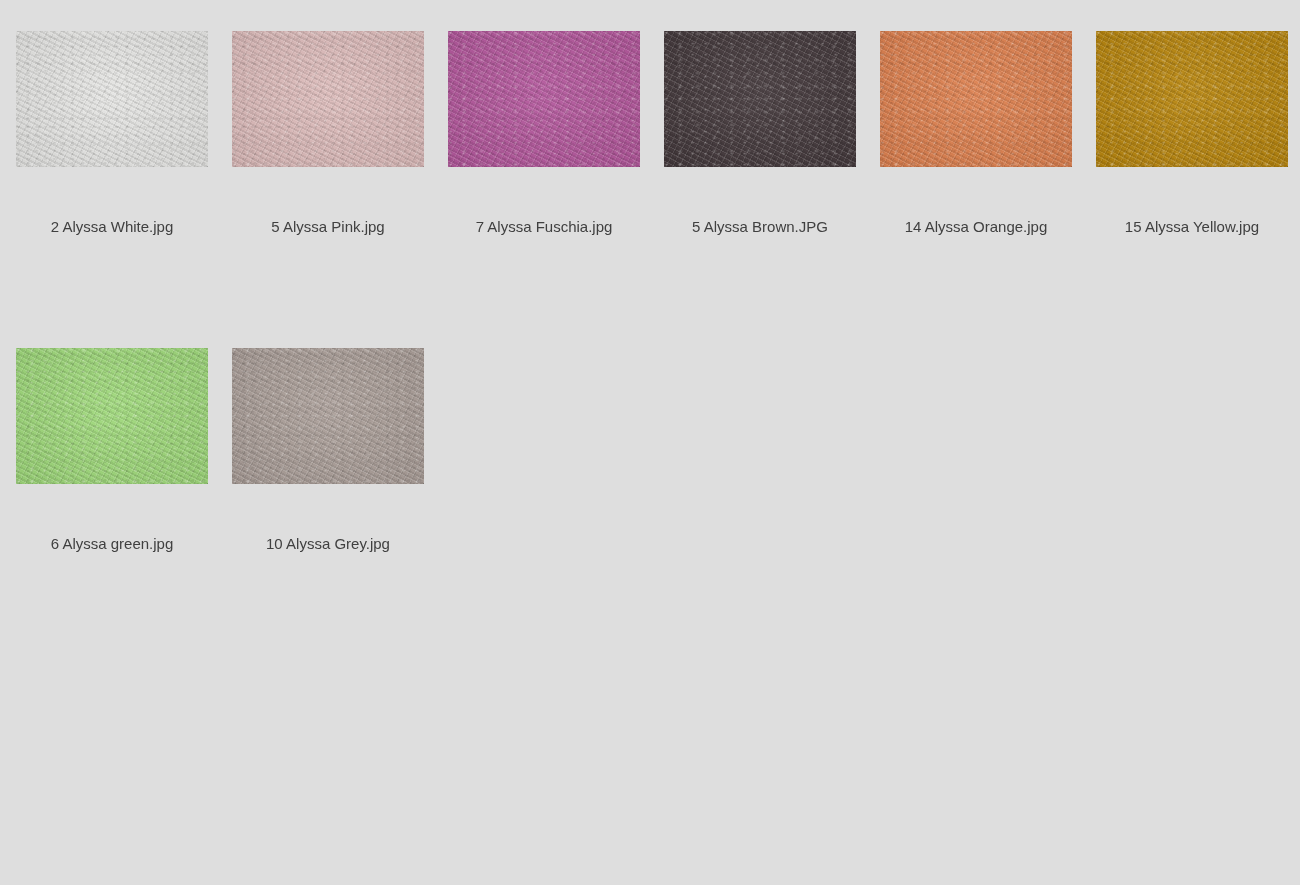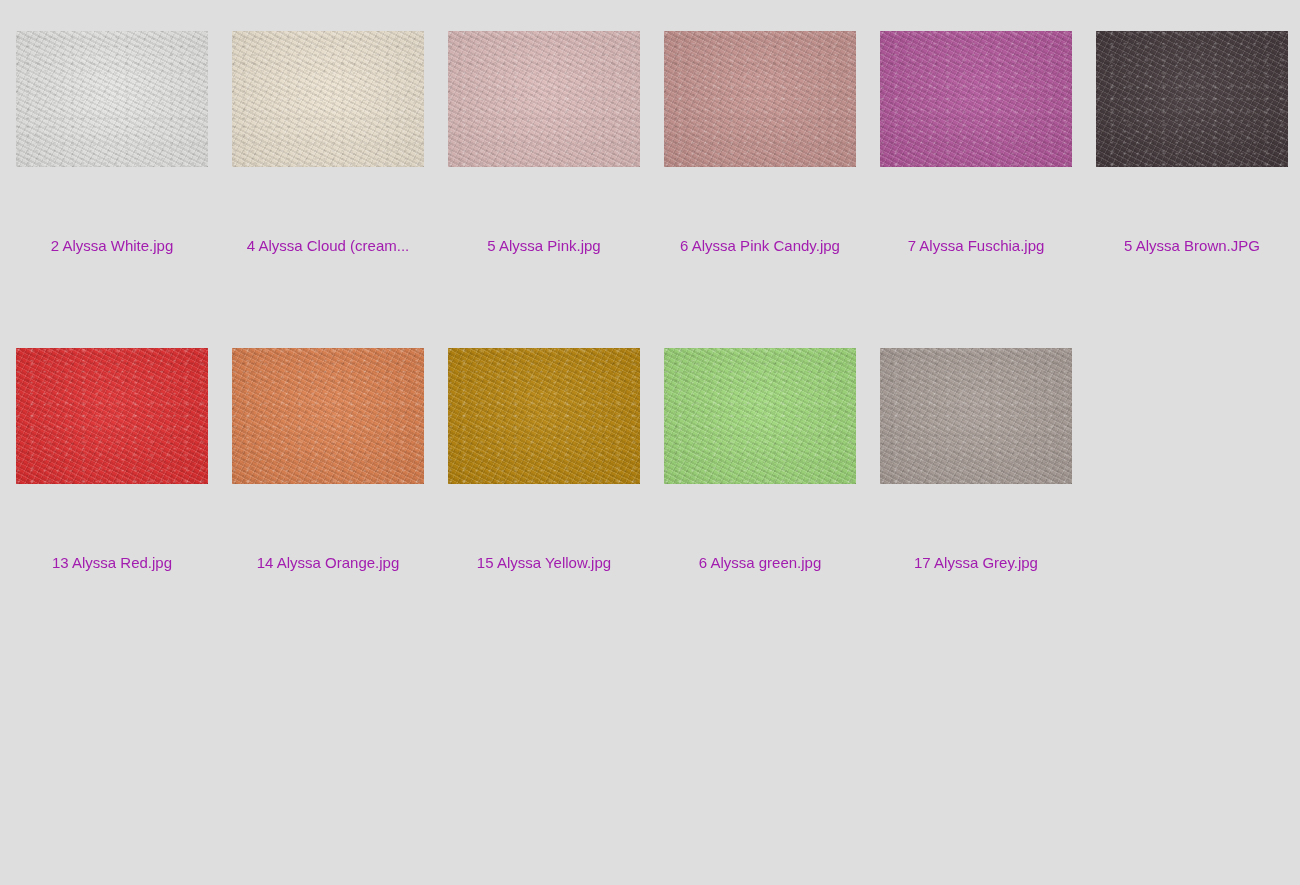--- a/index.html
+++ b/index.html
@@ -88,76 +88,58 @@
         rgba(0,0,0,0.06) 1px,
         rgba(255,255,255,0.09) 1px,
         rgba(255,255,255,0.09) 2px,
         rgba(0,0,0,0.00) 2px,
         rgba(0,0,0,0.00) 6px),
       radial-gradient(ellipse at 50% 45%, rgba(255,255,255,0.06) 0%, rgba(0,0,0,0.07) 100%);
     pointer-events: none;
   }
 
   .caption {
-    margin-top: 70px;
+    margin-top: 51px;
     font-size: 15px;
     line-height: 18px;
-    color: #a21caf;
+    color: #404040;
     text-align: center;
     white-space: nowrap;
     overflow: hidden;
     max-width: 192px;
   }
 </style>
 </head>
 <body style="background: rgb(222, 222, 222);">
 
 <div id="gallery">
   <div class="grid">
       <div class="cell">
         <div class="thumb-wrap">
           <div class="thumb" style="background-color: rgb(228, 228, 226);"></div>
         </div>
         <div class="caption">2 Alyssa White.jpg</div>
       </div>
       <div class="cell">
         <div class="thumb-wrap">
-          <div class="thumb" style="background-color: rgb(236, 226, 208);"></div>
-        </div>
-        <div class="caption">4 Alyssa Cloud (cream...</div>
-      </div>
-      <div class="cell">
-        <div class="thumb-wrap">
           <div class="thumb" style="background-color: rgb(220, 187, 186);"></div>
         </div>
         <div class="caption">5 Alyssa Pink.jpg</div>
-      </div>
-      <div class="cell">
-        <div class="thumb-wrap">
-          <div class="thumb" style="background-color: rgb(198, 148, 144);"></div>
-        </div>
-        <div class="caption">6 Alyssa Pink Candy.jpg</div>
       </div>
       <div class="cell">
         <div class="thumb-wrap">
           <div class="thumb" style="background-color: rgb(179, 88, 156);"></div>
         </div>
         <div class="caption">7 Alyssa Fuschia.jpg</div>
       </div>
       <div class="cell">
         <div class="thumb-wrap">
           <div class="thumb" style="background-color: rgb(69, 58, 61);"></div>
         </div>
         <div class="caption">5 Alyssa Brown.JPG</div>
-      </div>
-      <div class="cell">
-        <div class="thumb-wrap">
-          <div class="thumb" style="background-color: rgb(224, 47, 49);"></div>
-        </div>
-        <div class="caption">13 Alyssa Red.jpg</div>
       </div>
       <div class="cell">
         <div class="thumb-wrap">
           <div class="thumb" style="background-color: rgb(221, 129, 80);"></div>
         </div>
         <div class="caption">14 Alyssa Orange.jpg</div>
       </div>
       <div class="cell">
         <div class="thumb-wrap">
           <div class="thumb" style="background-color: rgb(184, 134, 15);"></div>
@@ -167,16 +149,16 @@
       <div class="cell">
         <div class="thumb-wrap">
           <div class="thumb" style="background-color: rgb(159, 216, 123);"></div>
         </div>
         <div class="caption">6 Alyssa green.jpg</div>
       </div>
       <div class="cell">
         <div class="thumb-wrap">
           <div class="thumb" style="background-color: rgb(171, 159, 153);"></div>
         </div>
-        <div class="caption">17 Alyssa Grey.jpg</div>
+        <div class="caption">10 Alyssa Grey.jpg</div>
       </div>
     </div>
 </div>
 
 </body></html>

